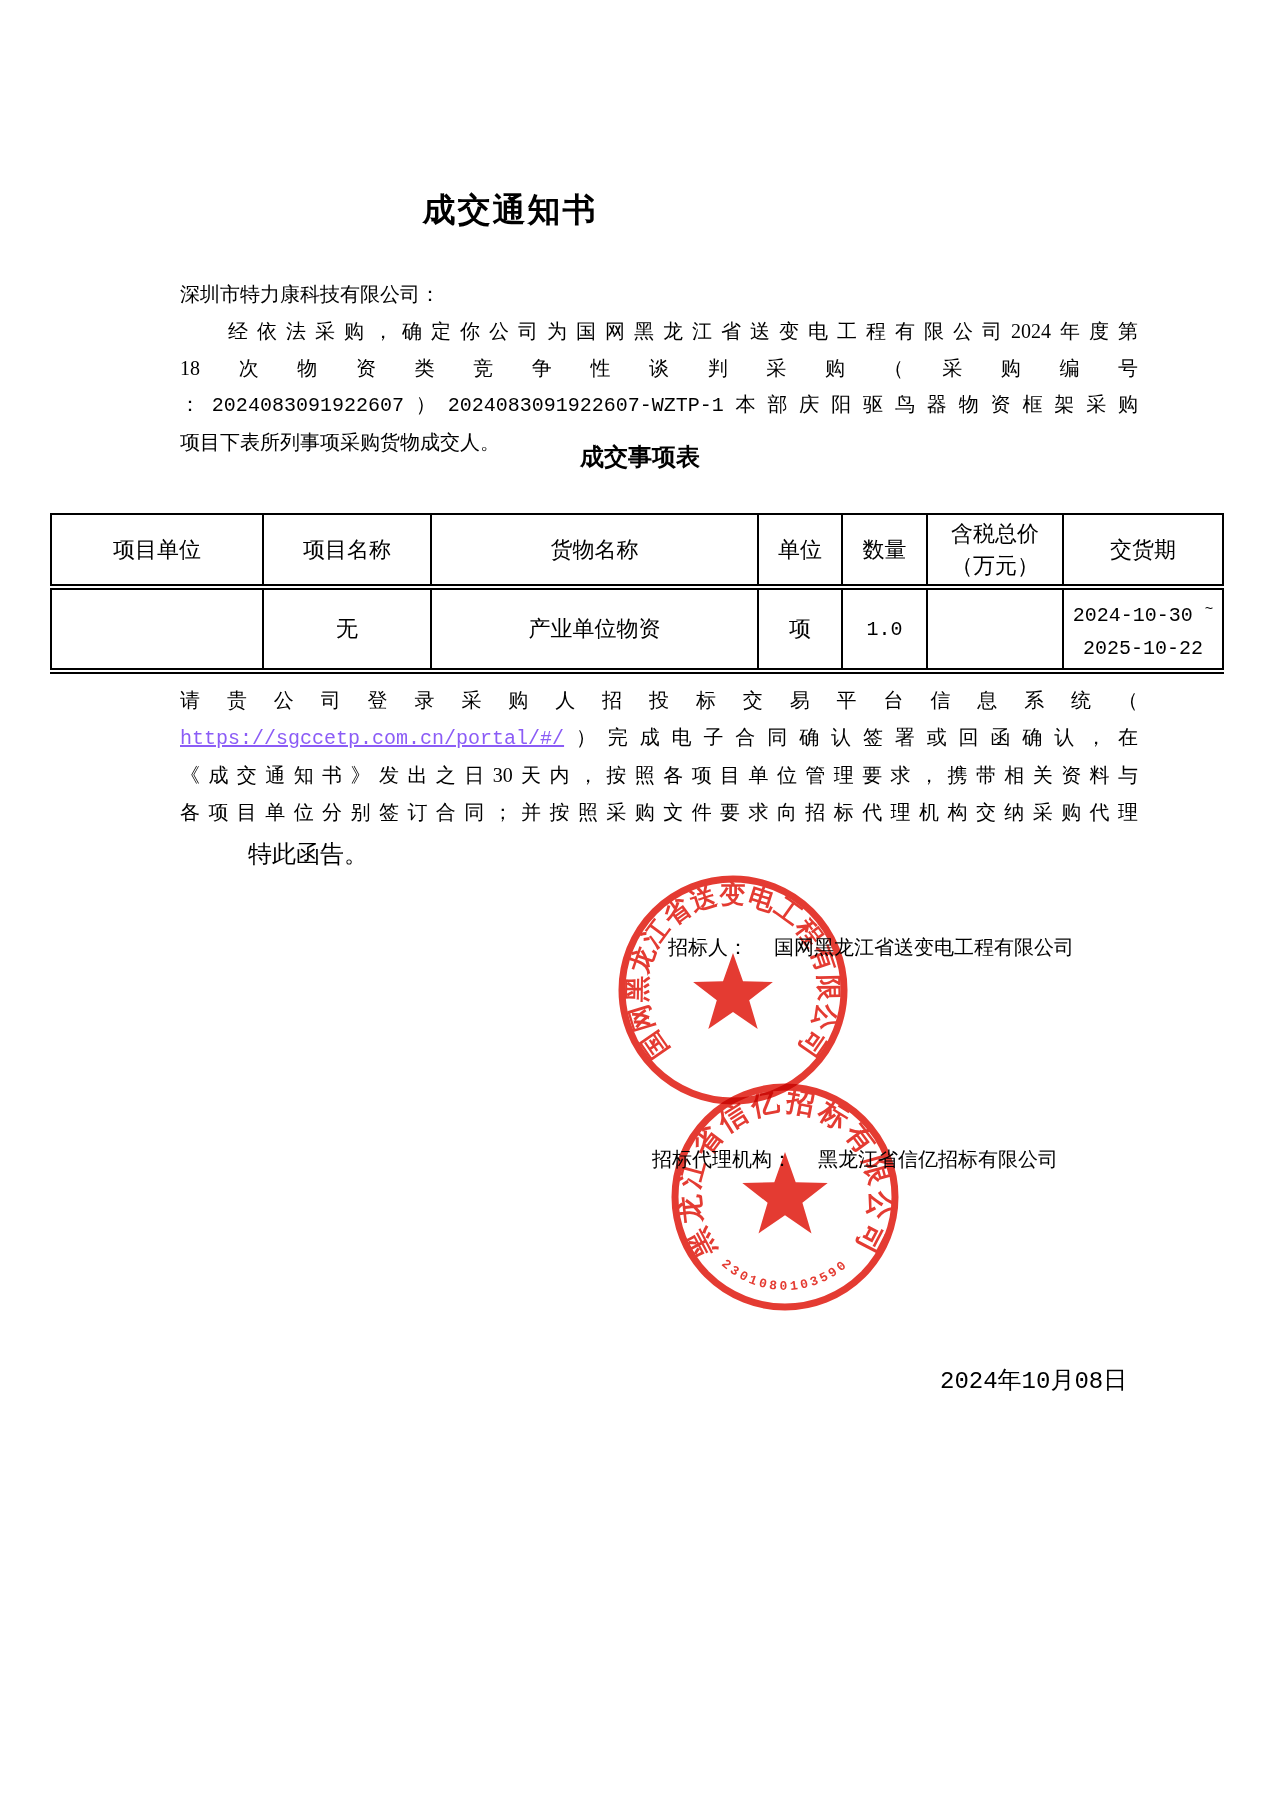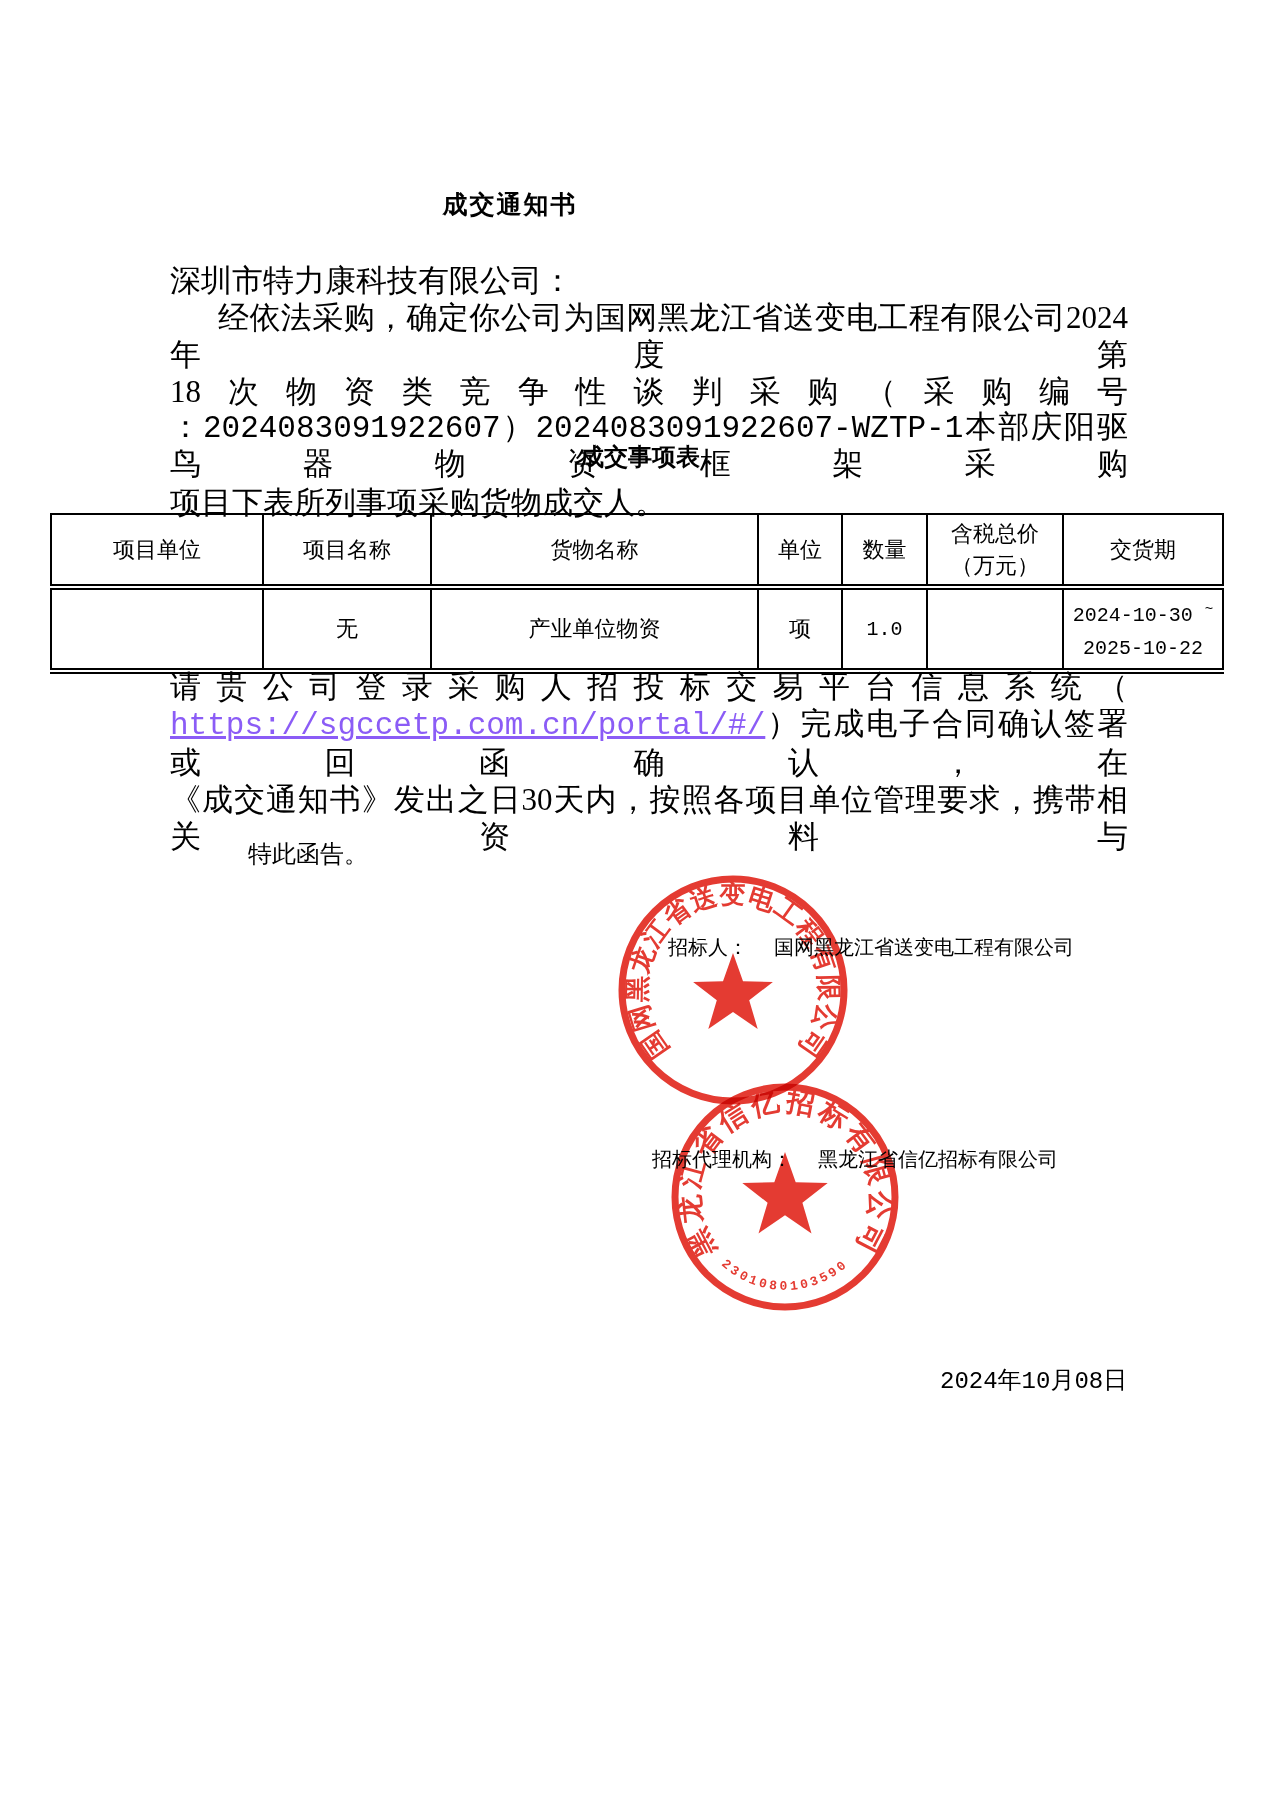--- a/index.html
+++ b/index.html
@@ -4,23 +4,23 @@
 <style>
   html,body { margin:0; padding:0; background:#888; }
   .page {
     position:relative; width:1280px; height:1810px; margin:0 auto;
     background:#ffffff; overflow:hidden;
     font-family:"Liberation Serif","DejaVu Serif",serif;
     color:#000;
   }
   .doc-title {
     position:absolute; top:188px; left:0; width:1020px;
-    text-align:center; font-size:25px; font-weight:bold; letter-spacing:2px;
+    text-align:center; font-size:33px; font-weight:bold; letter-spacing:2px;
   }
-  .textcol { position:absolute; left:170px; width:958px; font-size:31px; line-height:37px; }
+  .textcol { position:absolute; left:180px; width:958px; font-size:20px; line-height:37px;margin-top:14px; }
   .p1 { top:262px; }
   .p2 { top:668px; }
   .line { white-space:nowrap; }
   .jlast { white-space:normal; text-align:justify; text-align-last:justify; text-justify:inter-character; }
   .indent { text-indent:48px; }
   .ascii-mono { font-family:"Liberation Mono","DejaVu Sans Mono",monospace; }
   .table-caption {
     position:absolute; top:441px; left:0; width:1280px; text-align:center;
     font-size:24px; font-weight:bold;
   }
@@ -107,20 +107,21 @@
         </div>
       </td>
     </tr>
   </tbody>
     </table>
 
   <div class="textcol p2">
     <div class="jlast">请贵公司登录采购人招投标交易平台信息系统（</div>
     <div class="jlast"><a class="portal-link ascii-mono" style="color:#8b5cf6" href="#">https://sgccetp.com.cn/portal/#/</a><span>）完成电子合同确认签署或回函确认，在</span></div>
     <div class="jlast">《成交通知书》发出之日30天内，按照各项目单位管理要求，携带相关资料与</div>
+    <div class="jlast">各项目单位分别签订合同；并按照采购文件要求向招标代理机构交纳采购代理</div>
   </div>
 
   <div class="closing">特此函告。</div>
 
   <div class="sigline sig-bidder">
     <span>招标人：</span><span class="sig-gap"></span><span>国网黑龙江省送变电工程有限公司</span>
   </div>
 
   <div class="sigline sig-agency">
     <span>招标代理机构：</span><span class="sig-gap"></span><span>黑龙江省信亿招标有限公司</span>

